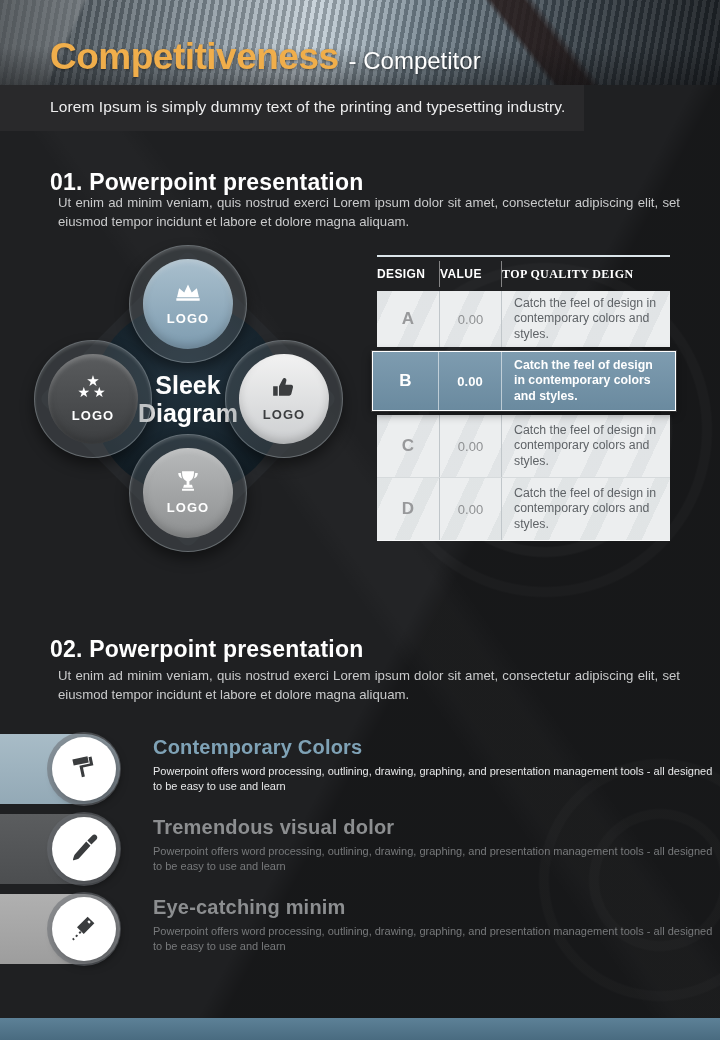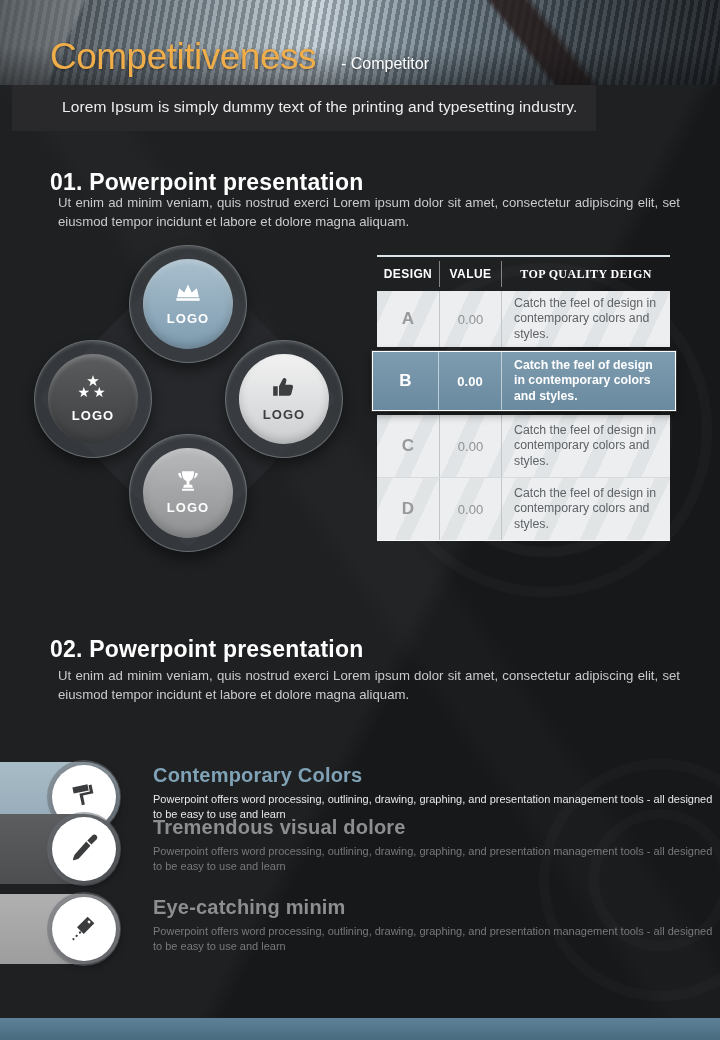--- a/index.html
+++ b/index.html
@@ -20,26 +20,26 @@
   .header { position:absolute; left:0; top:0; width:720px; height:85px;
     background:
       linear-gradient(to bottom, rgba(0,0,0,0) 55%, rgba(15,16,18,0.45) 100%),
       linear-gradient(to right, rgba(15,17,19,0.55) 0%, rgba(15,17,19,0.18) 28%, rgba(0,0,0,0) 45%, rgba(20,22,26,0.3) 70%, rgba(8,9,11,0.62) 100%),
       linear-gradient(52deg, rgba(0,0,0,0) 70%, rgba(48,32,30,0.85) 71%, rgba(48,32,30,0.85) 75%, rgba(0,0,0,0) 76.5%),
       linear-gradient(115deg, rgba(225,231,235,0.5) 0%, rgba(225,231,235,0.5) 11%, rgba(0,0,0,0) 11.6%),
       repeating-linear-gradient(100deg, rgba(68,82,92,0.45) 0px, rgba(68,82,92,0.45) 4px, rgba(188,202,212,0.4) 4px, rgba(188,202,212,0.4) 8px),
       linear-gradient(105deg, #7d868c 0%, #a8b4bc 25%, #d9e0e5 42%, #8799a4 58%, #46525a 78%, #262b30 100%);
   }
   .title-wrap { position:absolute; left:50px; top:36px; white-space:nowrap; }
-  .title-main { font-size:37px; font-weight:normal; color:#F0AE4B; letter-spacing:-0.5px;
+  .title-main { font-size:37px; font-weight:bold; color:#F0AE4B; letter-spacing:-0.5px;
     text-shadow:0 1px 3px rgba(0,0,0,0.45); }
-  .title-suffix { font-size:16px; color:#ffffff; margin-left:25px; font-weight:normal;
+  .title-suffix { font-size:24px; color:#ffffff; margin-left:10px; font-weight:normal;
     text-shadow:0 1px 3px rgba(0,0,0,0.45); }
 
-  .tagline-bar { position:absolute; left:12px; top:85px; width:584px; height:46px; background:#29292b; }
+  .tagline-bar { position:absolute; left:0; top:85px; width:584px; height:46px; background:#29292b; }
   .tagline { position:absolute; left:50px; top:13px; font-size:15.5px; color:#ededee; letter-spacing:0.1px; }
 
   
   .section-heading { position:absolute; left:50px; font-size:23px; font-weight:bold; color:#ffffff; letter-spacing:0.2px; }
   .section-body { position:absolute; left:58px; width:622px; font-size:13.2px; line-height:1.45; color:#c9cacb; text-align:justify; }
   #s1-head { top:169px; } #s1-body { top:193px; }
   #s2-head { top:636px; } #s2-body { top:666px; }
 
   
   .diagram { position:absolute; left:38px; top:243px; width:305px; height:315px; }
@@ -63,21 +63,21 @@
   .orb-right  .orb-inner { background:linear-gradient(180deg,#f2f2f2,#cdcfd1); color:#3c3e40; }
   .orb-bottom .orb-inner { background:linear-gradient(180deg,#b7b9ba,#8e9091); color:#fff; }
   .orb-label { font-size:13px; font-weight:bold; letter-spacing:1px; }
   .orb-icon svg { display:block; }
   .stars-stack { display:flex; flex-direction:column; align-items:center; line-height:0.85; font-size:15px; }
   .stars-stack .row2 { letter-spacing:3px; font-size:14px; }
 
   
   .qtable { position:absolute; left:377px; top:255px; width:293px; }
   .thead { display:flex; height:36px; align-items:center; border-top:2px solid #dbe5ea; }
-  .thead .tc { color:#fff; font-weight:bold; font-size:12px; letter-spacing:0.4px; text-align:center; }
+  .thead .tc { color:#fff; font-weight:bold; font-size:12px; letter-spacing:0.4px; }
   .tc1 { width:63px; } .tc2 { width:62px; } .tc3 { width:168px;font-family:Liberation Serif, serif; }
   .thead .tc1, .thead .tc2 { border-right:1px solid rgba(255,255,255,0.45); height:26px; line-height:26px; }
   .trow { display:flex; align-items:center;
     background:
       repeating-linear-gradient(115deg, rgba(196,202,206,0.28) 0 14px, rgba(255,255,255,0) 14px 42px),
       linear-gradient(#eceeef,#eceeef); }
   .trow .td1 { width:63px; text-align:center; font-size:17px; font-weight:bold; color:#98999b; border-right:1px solid #c0c6ca; align-self:stretch; display:flex; align-items:center; justify-content:center; }
   .trow .td2 { width:62px; text-align:center; font-size:13px; color:#8f9193; border-right:1px solid #c0c6ca; align-self:stretch; display:flex; align-items:center; justify-content:center; }
   .trow .td3 { width:168px; font-size:12.3px; line-height:1.25; color:#5f6367; padding:6px 10px 6px 12px; }
   .row-a { height:56px; margin-bottom:4px; }
@@ -85,21 +85,21 @@
   .row-d { height:63px; border-bottom:1px solid rgba(255,255,255,0.75); }
   .row-b { position:relative; display:flex; align-items:center; height:60px; width:304px; margin-left:-5px; margin-bottom:4px;
     background:linear-gradient(180deg,#7e9cb0,#6a8a9f); border:1px solid #ffffff;
     box-shadow:0 3px 9px rgba(0,0,0,0.45), 0 0 0 1px rgba(255,255,255,0.15); }
   .row-b .td1 { width:66px; text-align:center; font-size:17px; font-weight:bold; color:#fff; border-right:1px solid rgba(255,255,255,0.55); align-self:stretch; display:flex; align-items:center; justify-content:center; }
   .row-b .td2 { width:63px; text-align:center; font-size:13px; font-weight:bold; color:#fff; border-right:1px solid rgba(255,255,255,0.55); align-self:stretch; display:flex; align-items:center; justify-content:center; }
   .row-b .td3 { width:172px; font-size:12.3px; line-height:1.25; color:#ffffff; font-weight:bold; padding:6px 8px 6px 12px; }
 
   
   .feature { position:absolute; left:0; width:720px; height:72px; }
-  .f1 { top:762px;padding-left:6px; } .f2 { top:814px; } .f3 { top:894px; }
+  .f1 { top:734px;padding-left:6px; } .f2 { top:814px; } .f3 { top:894px; }
   .f-tab { position:absolute; left:0; top:0; width:120px; height:70px; border-radius:0 35px 35px 0; }
   .f1 .f-tab { background:linear-gradient(180deg,#a8bcc7,#93a9b6); }
   .f2 .f-tab { background:linear-gradient(180deg,#5b5d5f,#4c4e50); }
   .f3 .f-tab { background:linear-gradient(180deg,#b0b0b0,#9d9d9d); }
   .f-circle { position:absolute; left:52px; top:3px; width:64px; height:64px; border-radius:50%; background:#ffffff;
     box-shadow:0 0 0 5px rgba(105,110,115,0.55), 3px 4px 9px rgba(0,0,0,0.5);
     display:flex; align-items:center; justify-content:center; color:#3a3c3e; }
   .f-text { position:absolute; left:153px; top:2px; width:560px; }
   .f-title { font-size:20px; font-weight:bold; letter-spacing:0.2px; margin-bottom:5px; }
   .f1 .f-title { color:#7fa2b6; }
@@ -126,20 +126,23 @@
   </div>
   <div class="tagline-bar">
     <div class="tagline">Lorem Ipsum is simply dummy text of the printing and typesetting industry.</div>
   </div>
 
   <div id="s1-head" class="section-heading">01. Powerpoint presentation</div>
   <div id="s1-body" class="section-body">Ut enim ad minim veniam, quis nostrud exerci  Lorem ipsum dolor sit amet, consectetur adipiscing elit, set eiusmod tempor incidunt et labore et dolore magna aliquam.</div>
 
   <div class="diagram">
     <div class="diamond"></div>
+    <div class="center-circle">
+      <div class="center-title">Sleek Diagram</div>
+    </div>
 
     <div class="orb orb-top">
       <div class="orb-inner">
         <span class="orb-icon">
           <svg width="28" height="19" viewBox="0 0 24 16" fill="currentColor">
               <path d="M2 15h20v-2H2zM2.6 12h18.8L19.6 4.4l-4.4 3.5L12 1.2 8.8 7.9 4.4 4.4z"></path>
             </svg>
         </span>
         <span class="orb-label">LOGO</span>
       </div>
@@ -227,21 +230,21 @@
   <div class="feature f2">
     <div class="f-tab"></div>
     <div class="f-circle">
       <span>
         <svg width="28" height="28" viewBox="0 0 20 20" fill="currentColor">
             <path d="M15.9 1.8c.9-.9 2.2-.9 3 0 .8.8.8 2.1 0 2.9l-3.6 3.5-2.9-2.9zM11.6 6.1l3 3-8.3 9.1c-.4.4-3.8 1.5-4.1 1.2-.3-.3.8-3.7 1.2-4.1z"></path>
           </svg>
       </span>
     </div>
     <div class="f-text">
-      <div class="f-title">Tremendous visual dolore</div>
+      <div class="f-title">Tremendous visual dolor</div>
       <div class="f-desc">Powerpoint offers word processing, outlining, drawing, graphing, and presentation management tools - all designed to be easy to use and learn</div>
     </div>
   </div>
 
   <div class="feature f3">
     <div class="f-tab"></div>
     <div class="f-circle">
       <span>
         <svg width="28" height="28" viewBox="0 0 20 20" fill="currentColor">
             <path d="M12.6 2.6l4.8 4.8-7.6 7.6-4.8-4.8zM8.2 13.9l-1.1 1.1-1-1 1.1-1.1zM5.8 16.3l-1.1 1.1-1-1 1.1-1.1zM3.4 18.7l-.9.9-1-1 .9-.9z"></path>

